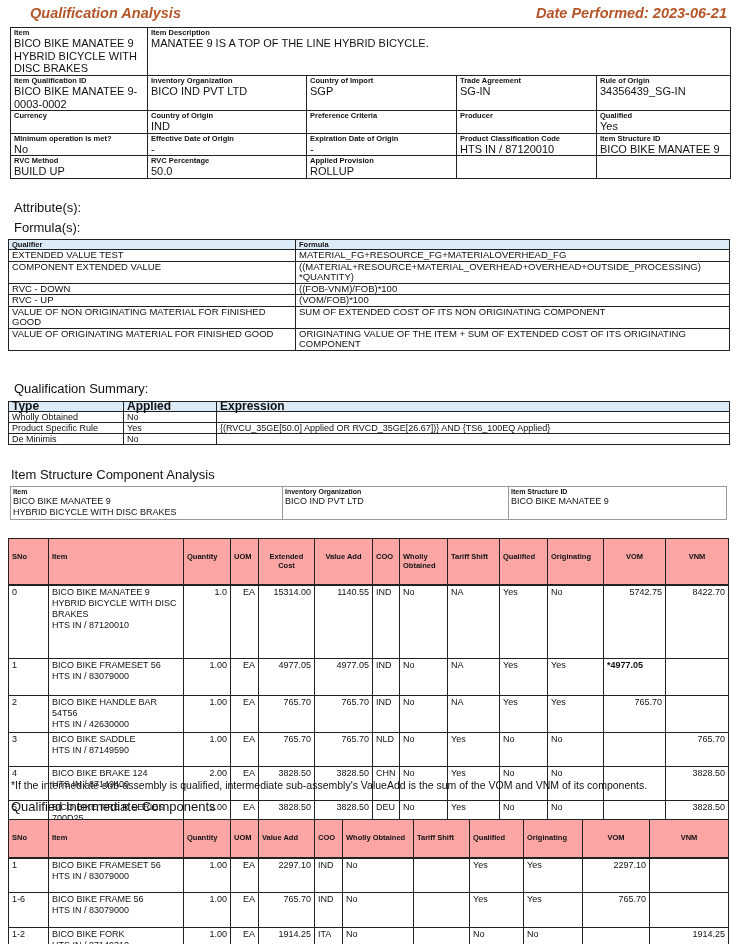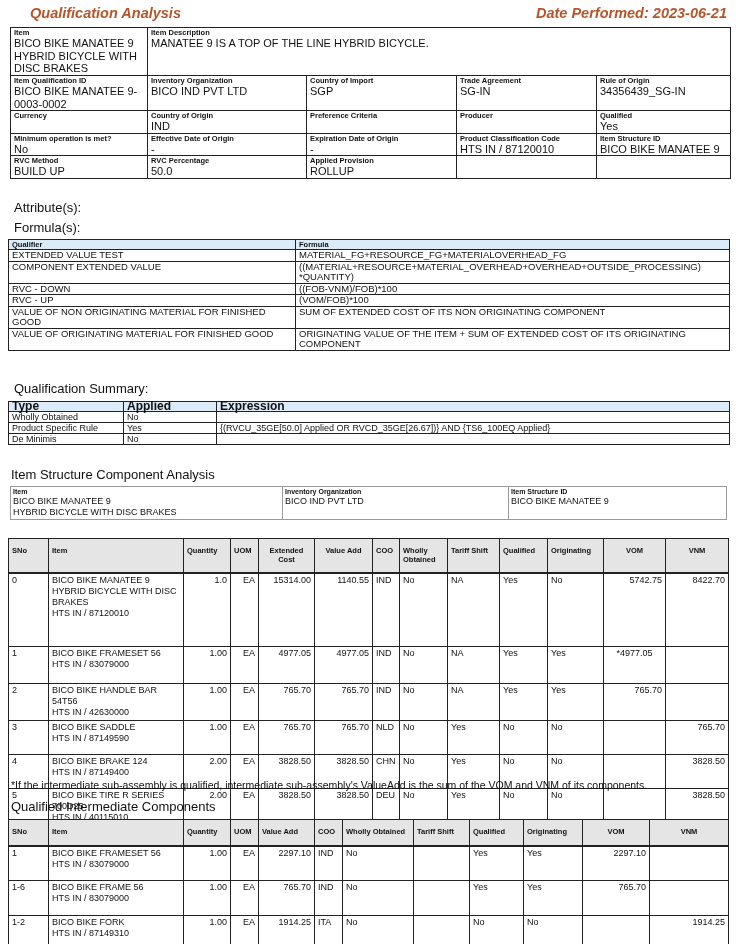--- a/index.html
+++ b/index.html
@@ -28,25 +28,25 @@
 
   .summary th { font-size: 12px; margin-top: 36px; }
   .summary td { font-size: 9px; line-height: 10px; }
 
   
   .ish { position: absolute; left: 10px; top: 486px; width: 717px; border: 1px solid #9a9a9a; }
   .ish td { padding: 1px 2px; font-size: 9px; line-height: 10.5px; border-right: 1px solid #9a9a9a; height: 33px; }
   .ish .lbl { display: block; font-size: 7px; font-weight: bold; line-height: 8px; }
 
   .comp { position: absolute; left: 8px; width: 720px; border: 1.5px solid #222; }
-  .comp th { background: #e5e5e5; font-weight: bold; font-size: 7.5px; border: 1px solid #222; border-bottom: 2px solid #222; padding: 8px 3px; line-height: 8.5px; }
+  .comp th { background: #fca5a5; font-weight: bold; font-size: 7.5px; border: 1px solid #222; border-bottom: 2px solid #222; padding: 14px 3px; line-height: 8.5px; }
   .comp th.c { text-align: center; }
   .comp td { border: 1px solid #222; border-left-width: 1.5px; padding: 1px 3px; font-size: 9px; line-height: 11px; }
   .comp td.r { text-align: right; }
-  .comp td.c { text-align: center; }
+  .comp td.c { text-align: left; font-weight: bold; }
   .footnote { position: absolute; left: 11px; top: 779px; font-size: 10.5px; }
 </style>
 </head>
 <body>
 
 <div class="title-bar">
   <span class="title-left">Qualification Analysis</span>
   <span class="title-right">Date Performed: 2023-06-21</span>
 </div>
 

